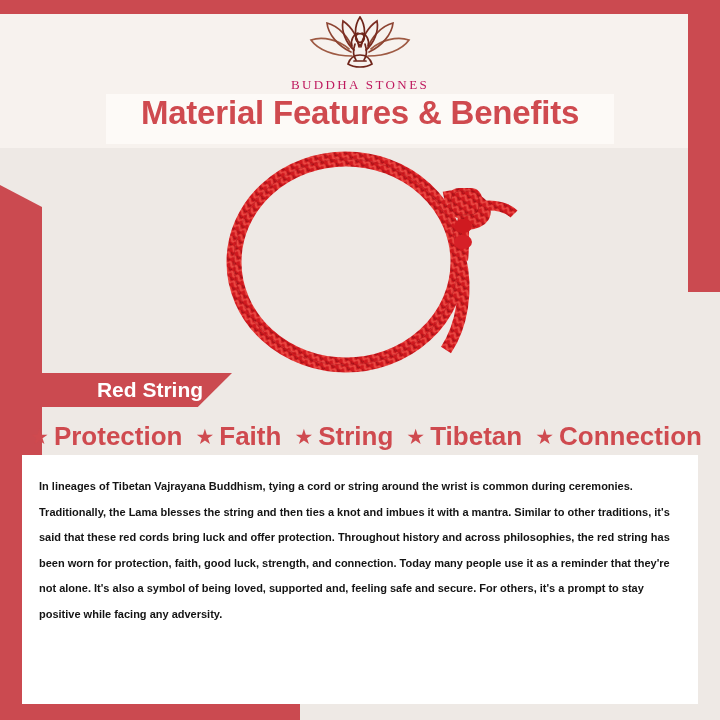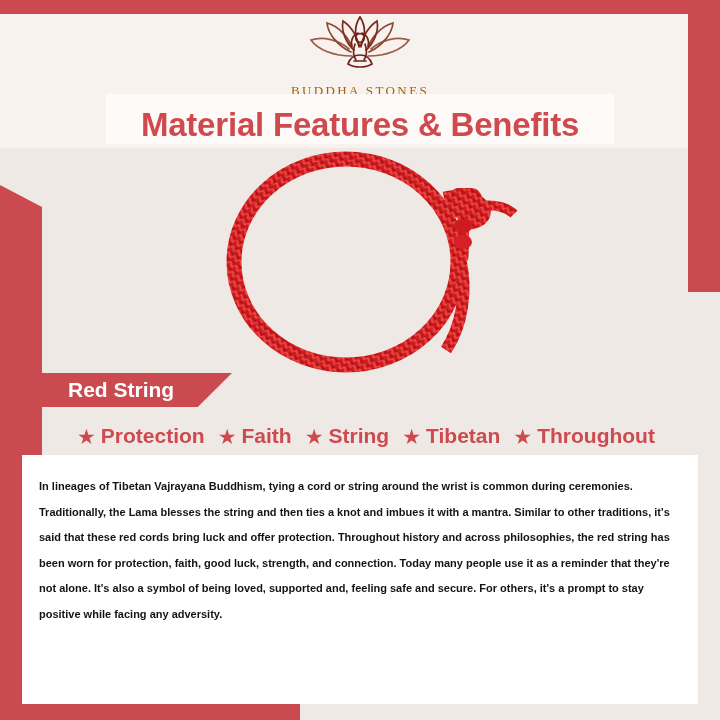--- a/index.html
+++ b/index.html
@@ -19,55 +19,55 @@
   .bar-top{position:absolute;left:0;top:0;width:720px;height:14px;background:#cb4a50;}
   .bar-right{position:absolute;right:0;top:0;width:32px;height:292px;background:#cb4a50;}
   .bar-left{position:absolute;left:0;top:185px;width:42px;height:520px;background:#cb4a50;
             clip-path:polygon(0 0,100% 22px,100% 100%,0 100%);}
   .bar-bottom{position:absolute;left:0;bottom:0;width:300px;height:16px;background:#cb4a50;}
 
   
   .logo{position:absolute;left:0;top:16px;width:720px;text-align:center;}
   .logo svg{display:block;margin:0 auto;}
   .logo-word{
-    margin-top:9px;font-family:"Liberation Serif",serif;
-    font-size:13px;letter-spacing:2.4px;color:#a16207;
+    margin-top:3px;font-family:"Liberation Serif",serif;
+    font-size:13px;letter-spacing:2.4px;color:#be185d;
   }
 
   
   .title-band{
     position:absolute;left:106px;top:94px;width:508px;height:50px;
-    background:#fdfaf7;display:flex;align-items:flex-end;justify-content:center;
+    background:#fdfaf7;display:flex;align-items:flex-start;justify-content:center;
   }
   .title-band h1{
     margin:0;font-size:33px;font-weight:bold;color:#cf4a4f;
     letter-spacing:-0.2px;white-space:nowrap;
   }
 
   
   .product{position:absolute;left:196px;top:150px;width:330px;height:225px;}
 
   
   .ribbon{
     position:absolute;left:42px;top:373px;width:190px;height:34px;
     background:#cb4a50;clip-path:polygon(0 0,100% 0,82% 100%,0 100%);
-    display:flex;align-items:center;
+    display:flex;align-items:center;justify-content:center;
   }
   .ribbon span{
     color:#ffffff;font-size:21px;font-weight:bold;margin-left:26px;white-space:nowrap;
   }
 
   
   .features{
     position:absolute;left:42px;top:419px;width:648px;height:34px;
     display:flex;align-items:center;justify-content:center;gap:13px;
   }
   .feature{display:flex;align-items:center;gap:5px;}
   .feature .star{color:#cf4a4f;font-size:21px;line-height:1;}
-  .feature .flabel{color:#cf4a4f;font-size:21px;font-weight:bold;white-space:nowrap;}
+  .feature .flabel{color:#cf4a4f;font-size:26px;font-weight:bold;white-space:nowrap;}
 
   
   .copy-panel{
     position:absolute;left:22px;top:455px;width:676px;height:249px;background:#ffffff;
   }
   .copy-panel p{
     margin:13px;padding:6px 8px 0 4px;
     font-size:11px;line-height:25.5px;color:#141414;font-weight:bold;
     text-align:left;
   }
@@ -170,21 +170,21 @@
     <div class="feature">
       <span class="star">★</span>
       <span class="flabel">String</span>
     </div>
     <div class="feature">
       <span class="star">★</span>
       <span class="flabel">Tibetan</span>
     </div>
     <div class="feature">
       <span class="star">★</span>
-      <span class="flabel">Throughout</span>
+      <span class="flabel">Connection</span>
     </div>
   </div>
 
   <div class="copy-panel">
     <p>In lineages of Tibetan Vajrayana Buddhism, tying a cord or string around the wrist is common during ceremonies. Traditionally, the Lama blesses the string and then ties a knot and imbues it with a mantra. Similar to other traditions, it's said that these red cords bring luck and offer protection. Throughout history and across philosophies, the red string has been worn for protection, faith, good luck, strength, and connection. Today many people use it as a reminder that they're not alone. It's also a symbol of being loved, supported and, feeling safe and secure. For others, it's a prompt to stay positive while facing any adversity.</p>
   </div>
 
 </div>
 
 </body></html>

